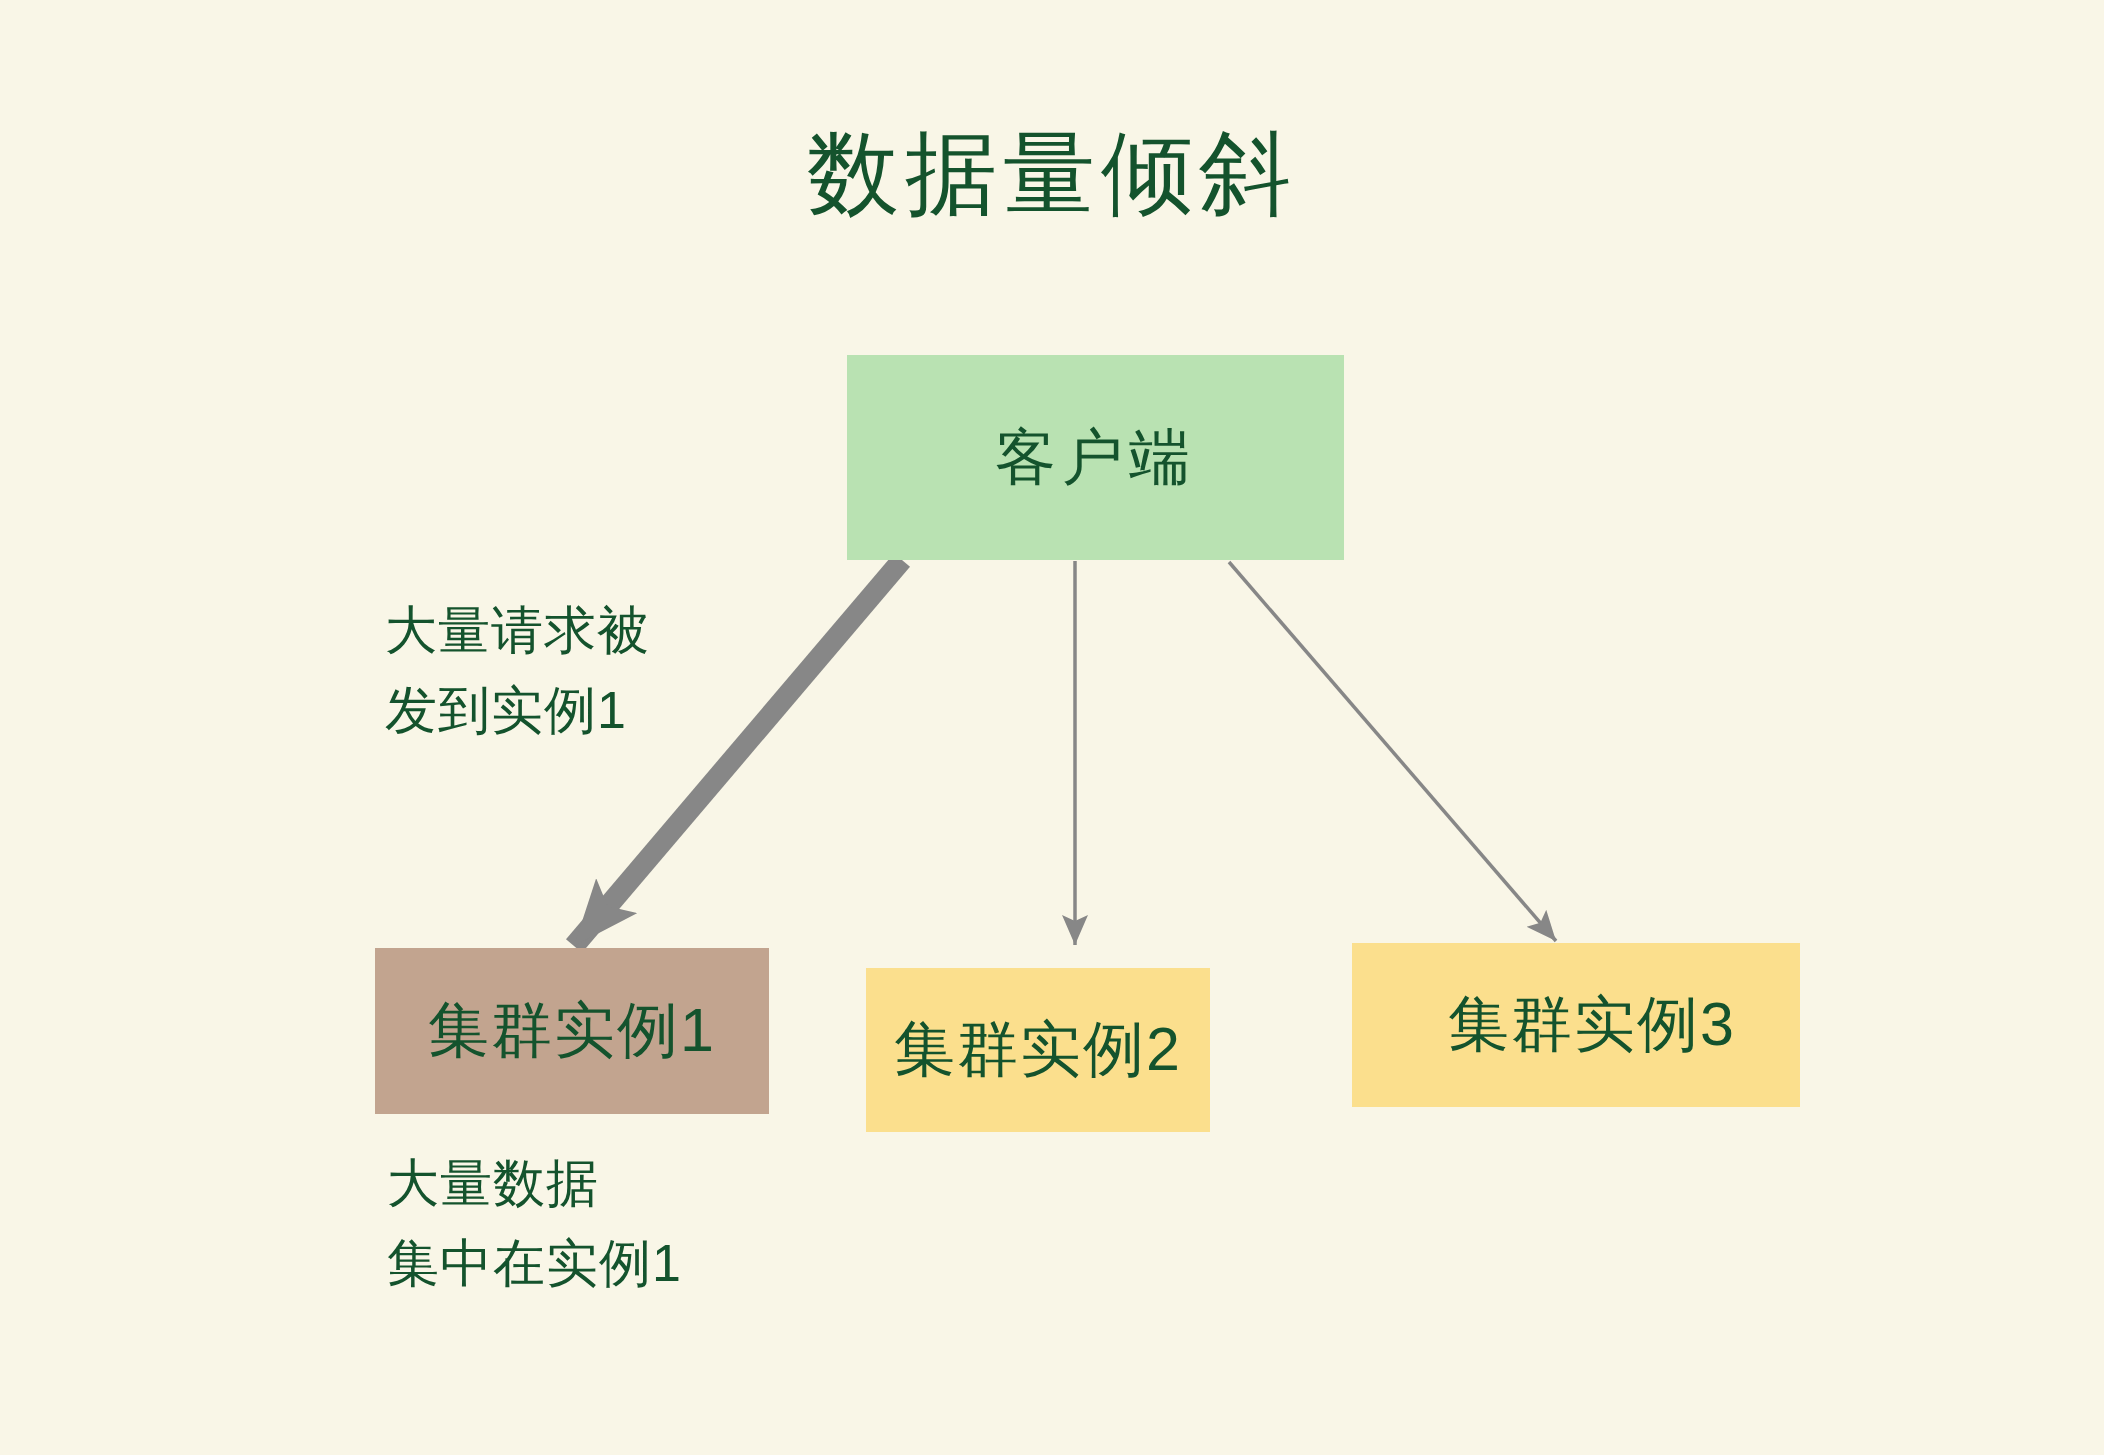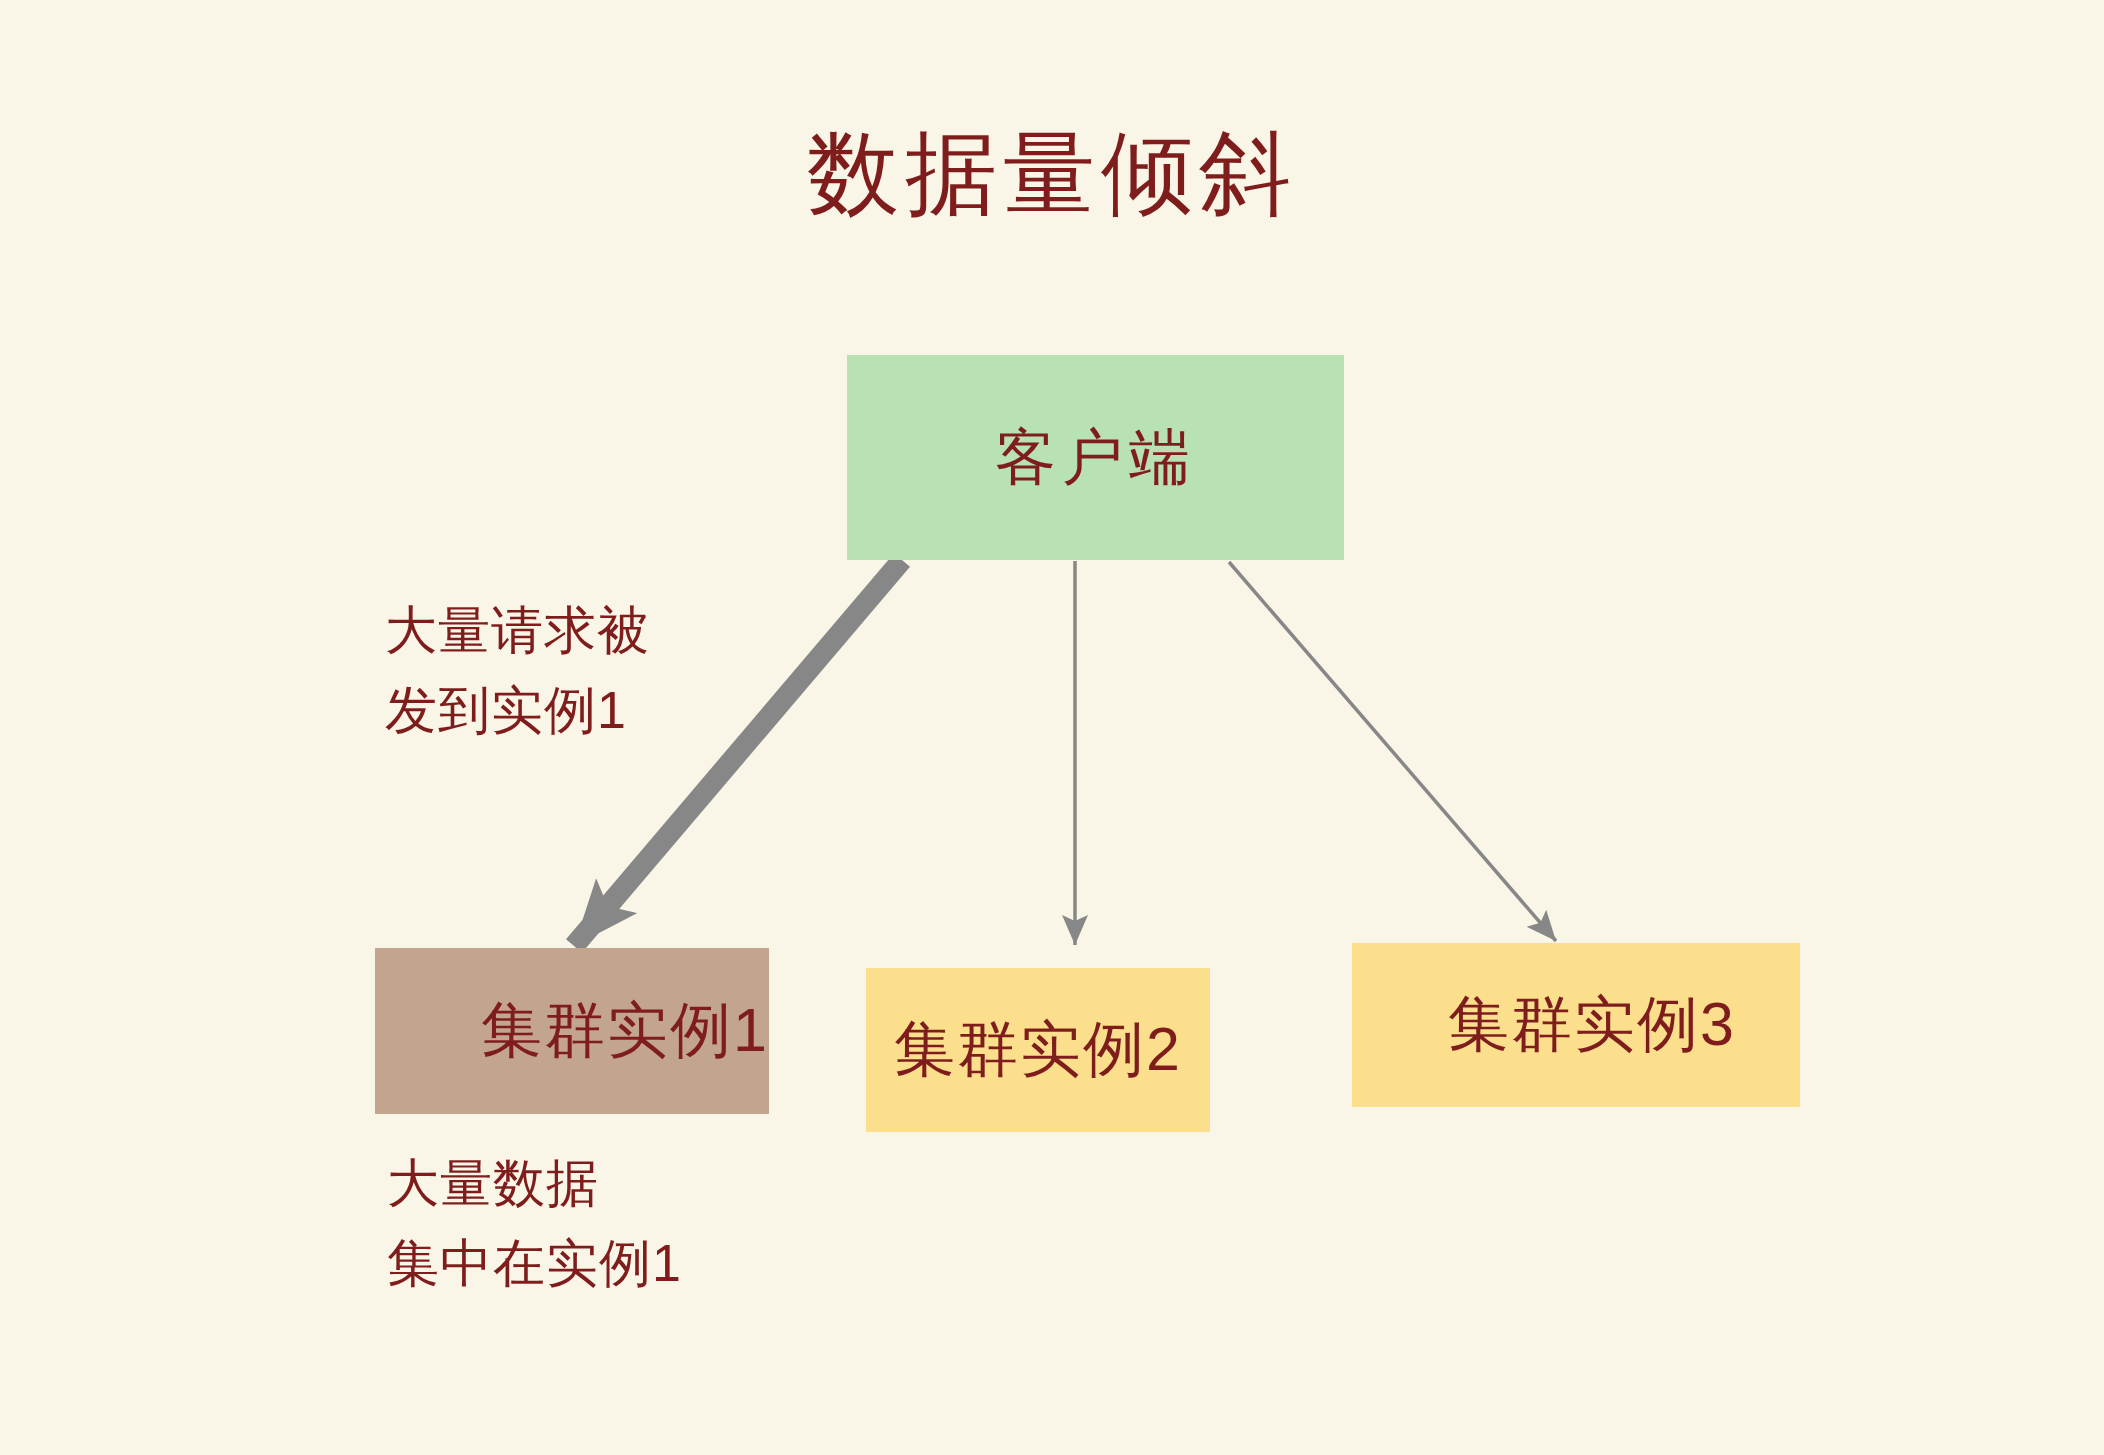--- a/index.html
+++ b/index.html
@@ -6,21 +6,21 @@
     margin: 0;
     padding: 0;
     background: #e8e8e8;
   }
   .canvas {
     position: relative;
     width: 2104px;
     height: 1455px;
     overflow: hidden;
     font-family: "Liberation Sans", sans-serif;
-    color: #7f1d1d;
+    color: #14532d;
   }
   .title {
     position: absolute;
     left: 0;
     right: 0;
     top: 112px;
     text-align: center;
     font-size: 92px;
     font-weight: 500;
     letter-spacing: 6px;
@@ -41,21 +41,20 @@
     font-size: 61px;
     letter-spacing: 6px;
   }
   .node-inst1 {
     left: 375px;
     top: 948px;
     width: 394px;
     height: 166px;
     font-size: 61px;
     letter-spacing: 2px;
-    justify-content: flex-end;
   }
   .node-inst2 {
     left: 866px;
     top: 968px;
     width: 344px;
     height: 164px;
     font-size: 61px;
     letter-spacing: 2px;
   }
   .node-inst3 {

